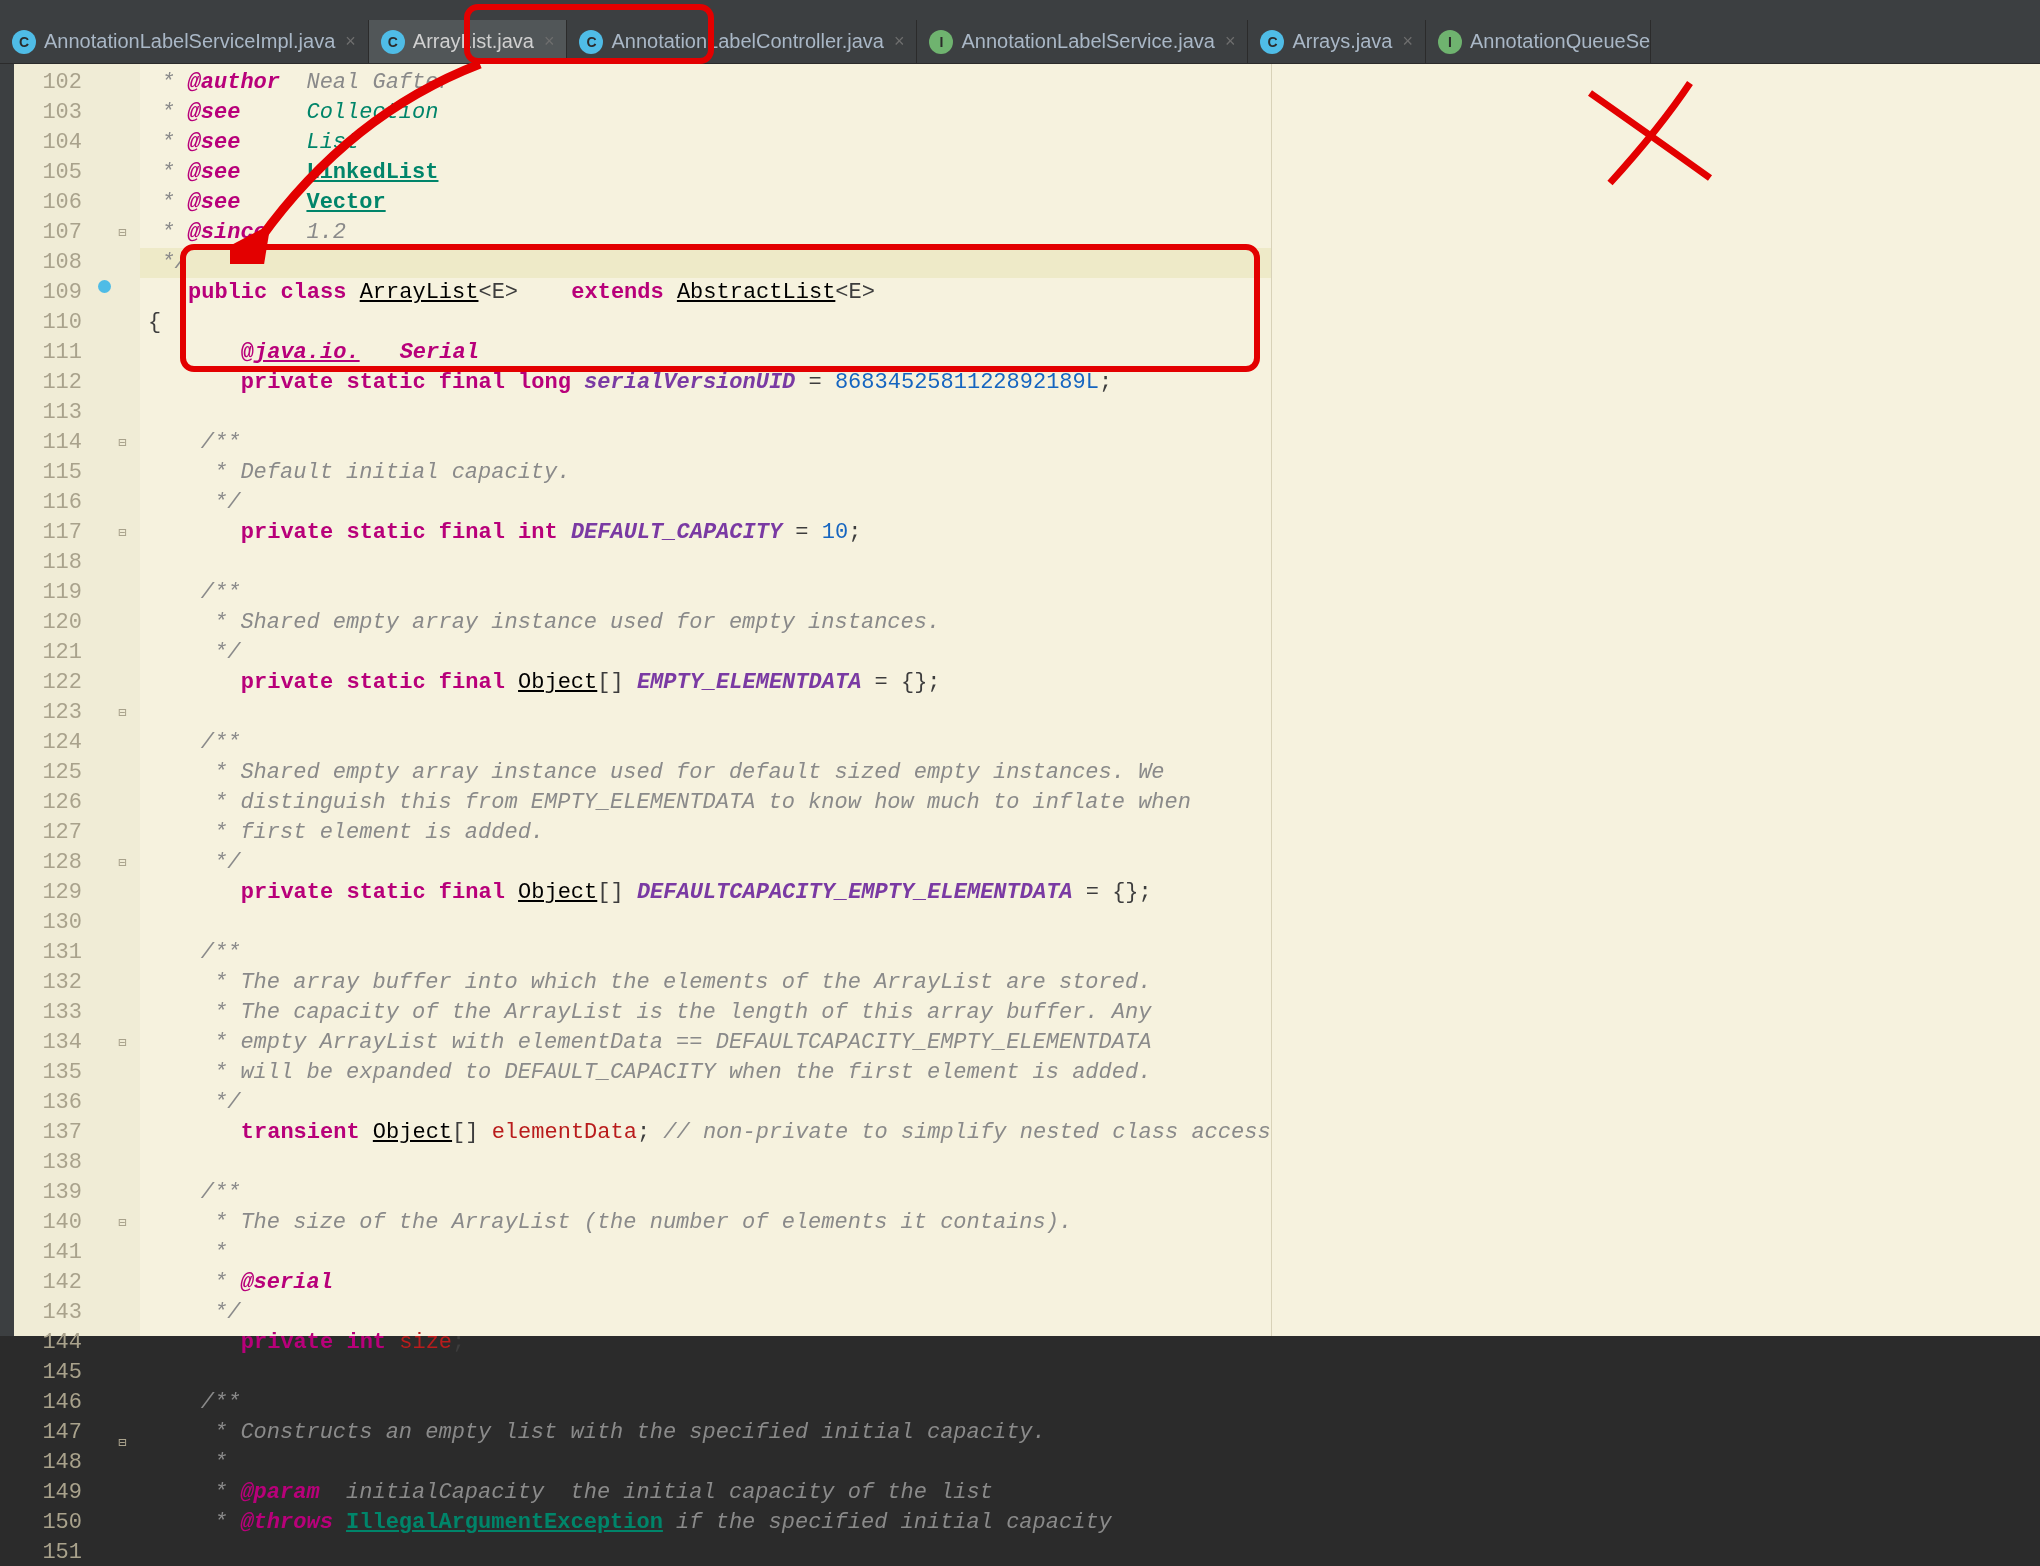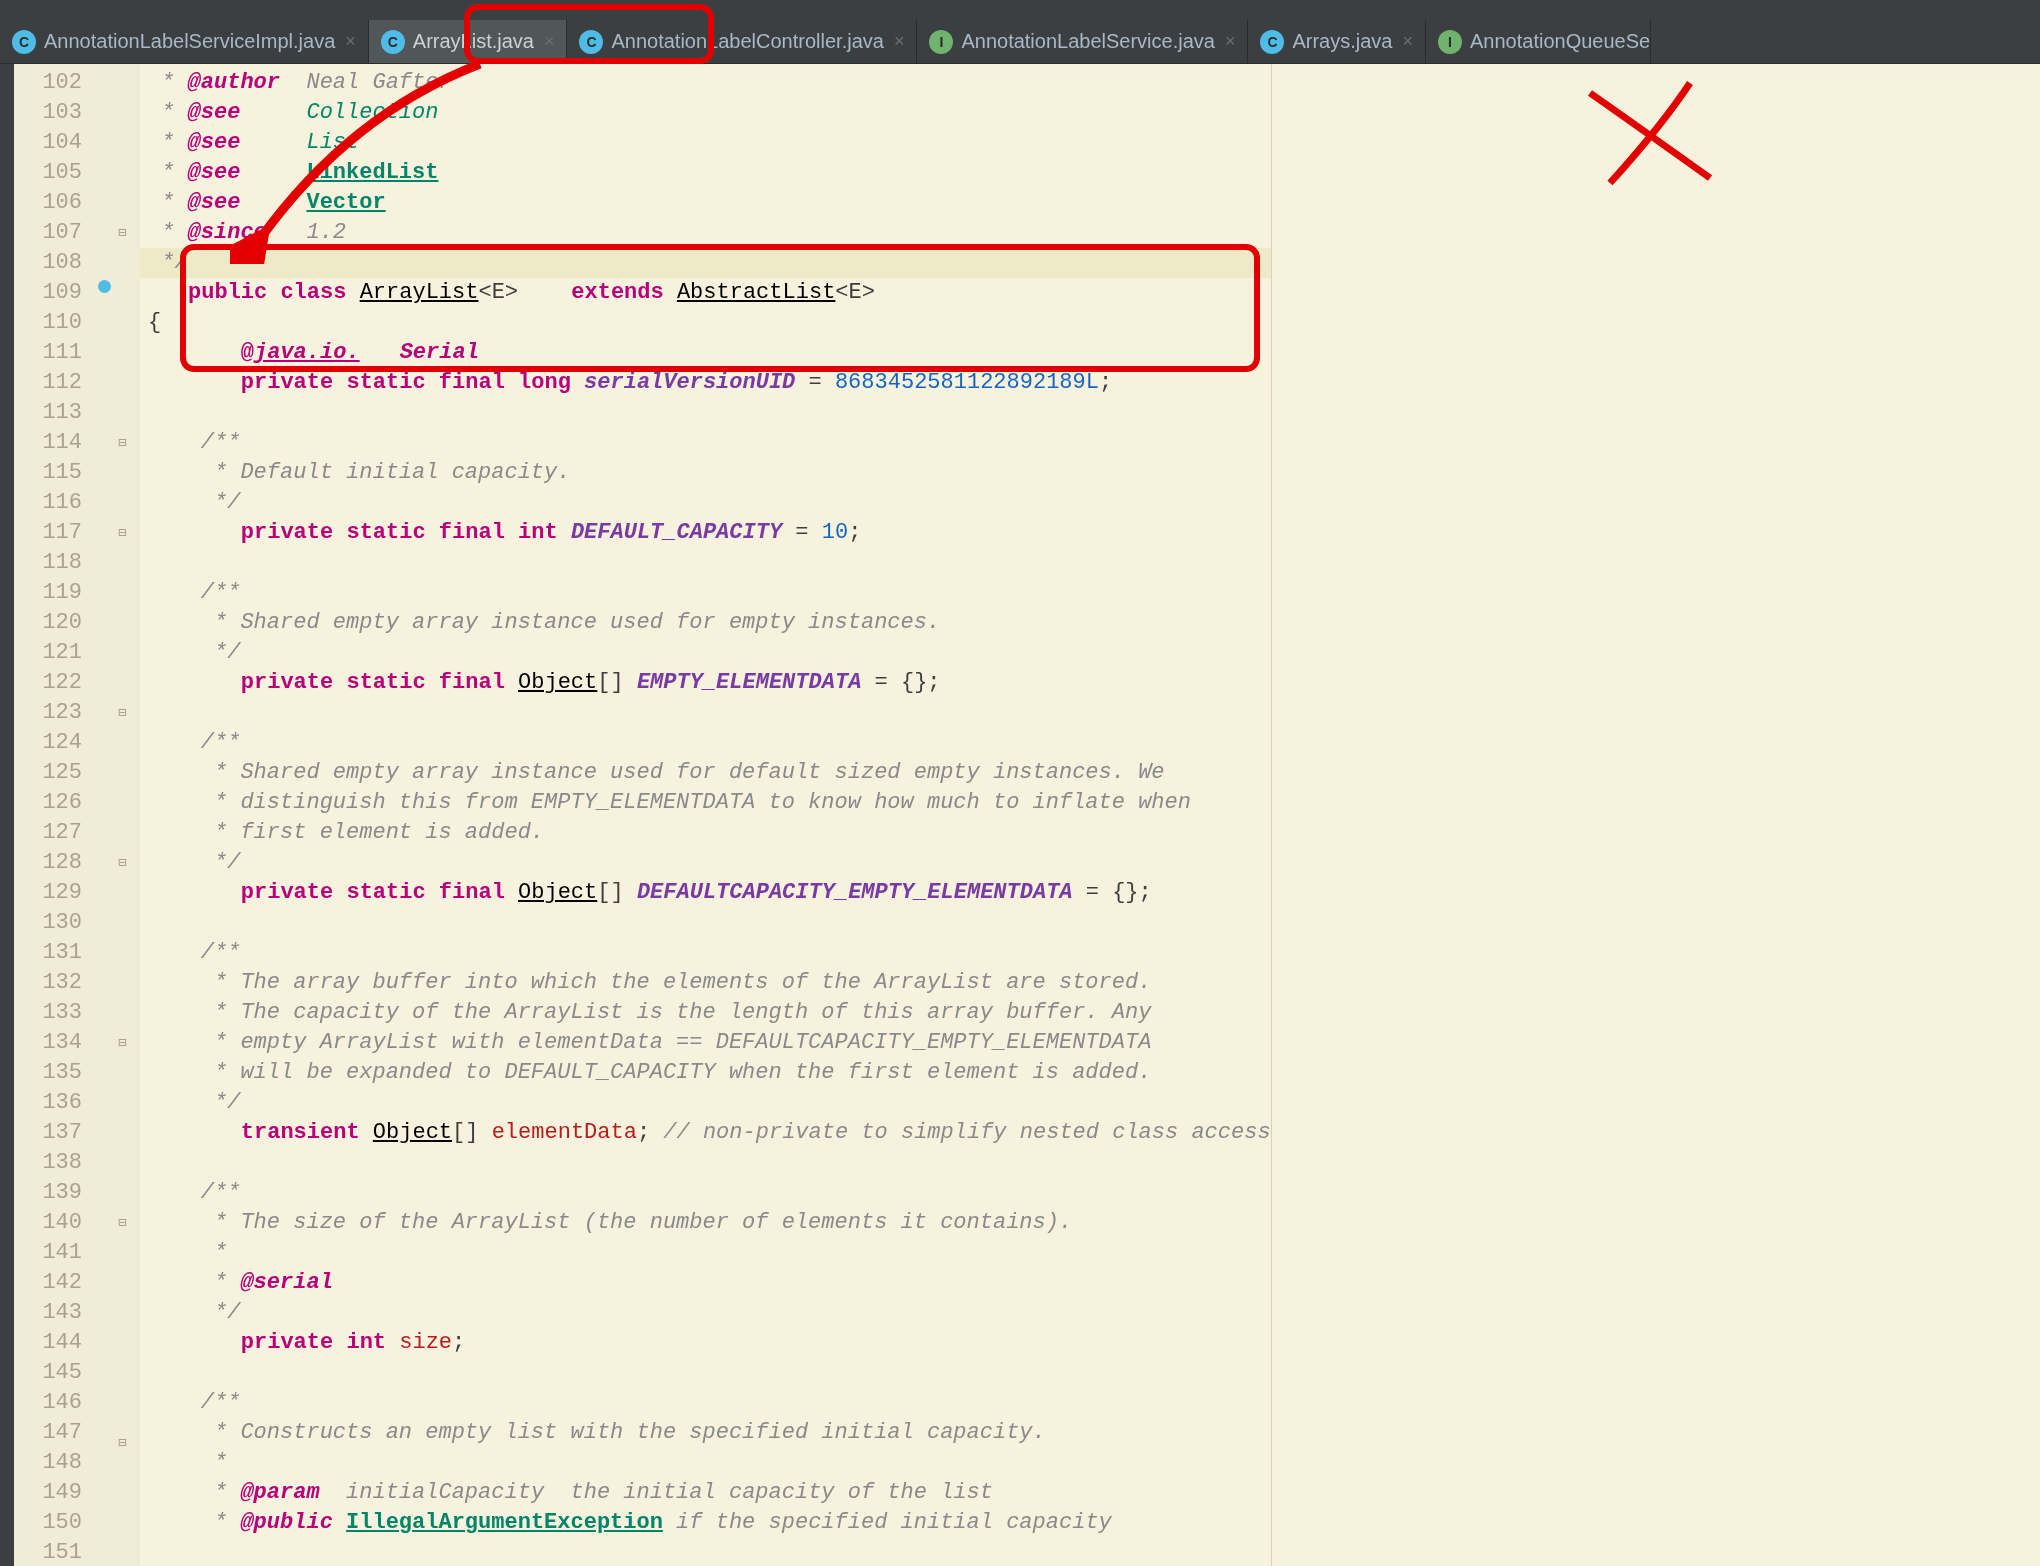--- a/index.html
+++ b/index.html
@@ -11,21 +11,21 @@
   .tab .ficon { width:24px; height:24px; border-radius:50%; margin-right:8px; display:flex; align-items:center; justify-content:center; font-size:14px; font-weight:bold; color:#2b2b2b; }
   .ic-c { background:#4fbce6; }
   .ic-i { background:#6fb36f; }
   .tab .close-x { margin-left:10px; color:#6e6e6e; font-size:18px; }
   .tab.cut { padding-right:0; }
   .redbox { position:absolute; border:6px solid #e30000; border-radius:14px; pointer-events:none; z-index:10; }
   .box-tab { left:464px; top:4px; width:250px; height:60px; }
   .box-code { left:180px; top:244px; width:1080px; height:128px; }
   svg.arrow { position:absolute; left:230px; top:54px; width:280px; height:210px; pointer-events:none; z-index:9; }
   svg.redx { position:absolute; left:1580px; top:78px; width:150px; height:120px; pointer-events:none; z-index:9; }
-  .editor-area { display:flex; height:1502px; }
+  .editor-area { display:flex; height:1272px; }
   .left-gap { width:14px; background:#3c3f41; }
   .gutter { width:80px; background:#f0ecd6; color:#a9a28c; text-align:right; padding-right:12px; font-size:22px; line-height:30px; padding-top:4px; }
   .gut-icons { width:46px; background:#f0ecd6; position:relative; }
   .gline { height:30px; }
   .code-col { flex:1; background:#f6f2de; font-size:22px; line-height:30px; padding-top:4px; }
   .code-col.rmargin { border-right:1px solid #d8d2b8; }
   .cline { height:30px; white-space:pre; padding-left:8px; color:#3d3d3d; }
   .cline.hl { background:#eeeac8; }
   .c-kw { color:#b8007a; font-weight:bold;margin-left:40px; }
   .c-doctag { color:#b8007a; font-weight:bold; font-style:italic; }
@@ -201,16 +201,16 @@
 <div class="cline">    <span class="c-comment"> * </span><span class="c-comment">The size of the ArrayList (the number of elements it contains).</span></div>
 <div class="cline">    <span class="c-comment"> *</span></div>
 <div class="cline">    <span class="c-comment"> * </span><span class="c-doctag">@serial</span></div>
 <div class="cline">    <span class="c-comment"> */</span></div>
 <div class="cline">    <span class="c-kw">private int </span><span class="c-fieldnorm">size</span><span class="c-punc">;</span></div>
 <div class="cline"></div>
 <div class="cline">    <span class="c-comment">/**</span></div>
 <div class="cline">    <span class="c-comment"> * </span><span class="c-comment">Constructs an empty list with the specified initial capacity.</span></div>
 <div class="cline">    <span class="c-comment"> *</span></div>
 <div class="cline">    <span class="c-comment"> * </span><span class="c-doctag">@param</span><span class="c-comment">  </span><span class="c-comment">initialCapacity</span><span class="c-comment">  </span><span class="c-comment">the initial capacity of the list</span></div>
-<div class="cline">    <span class="c-comment"> * </span><span class="c-doctag">@public</span><span class="c-comment"> </span><span class="c-link">IllegalArgumentException</span><span class="c-comment"> </span><span class="c-comment">if the specified initial capacity</span></div>
+<div class="cline">    <span class="c-comment"> * </span><span class="c-doctag">@throws</span><span class="c-comment"> </span><span class="c-link">IllegalArgumentException</span><span class="c-comment"> </span><span class="c-comment">if the specified initial capacity</span></div>
   </div>
   <div class="code-col" style="flex:1"></div>
 </div>
 
 </body></html>

